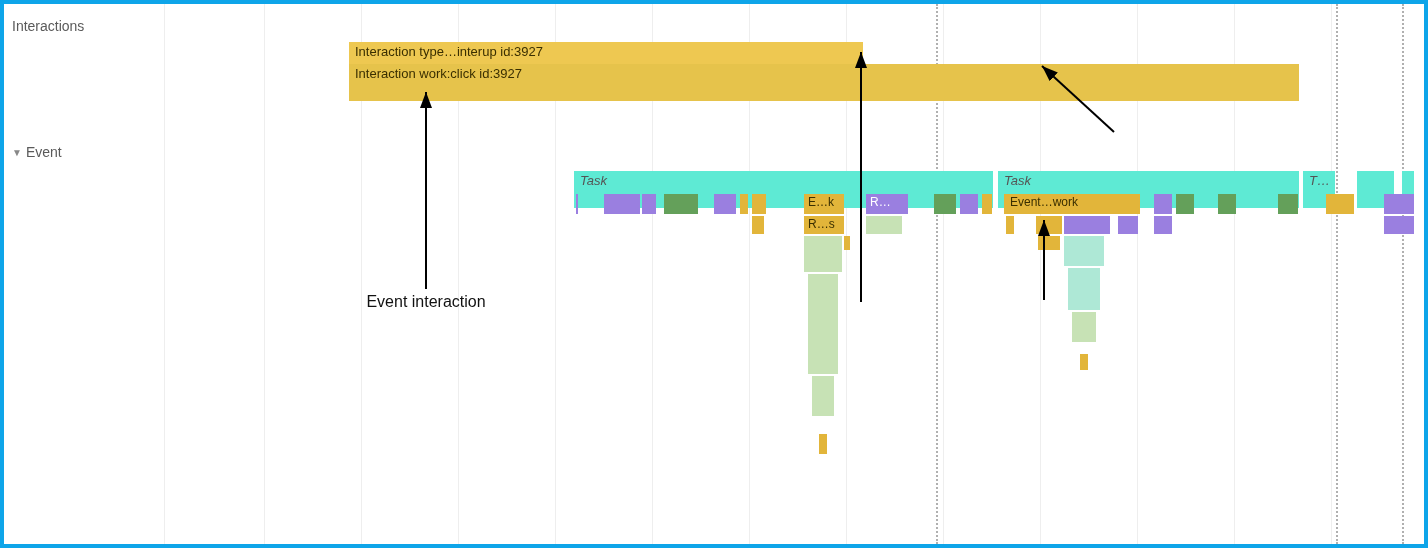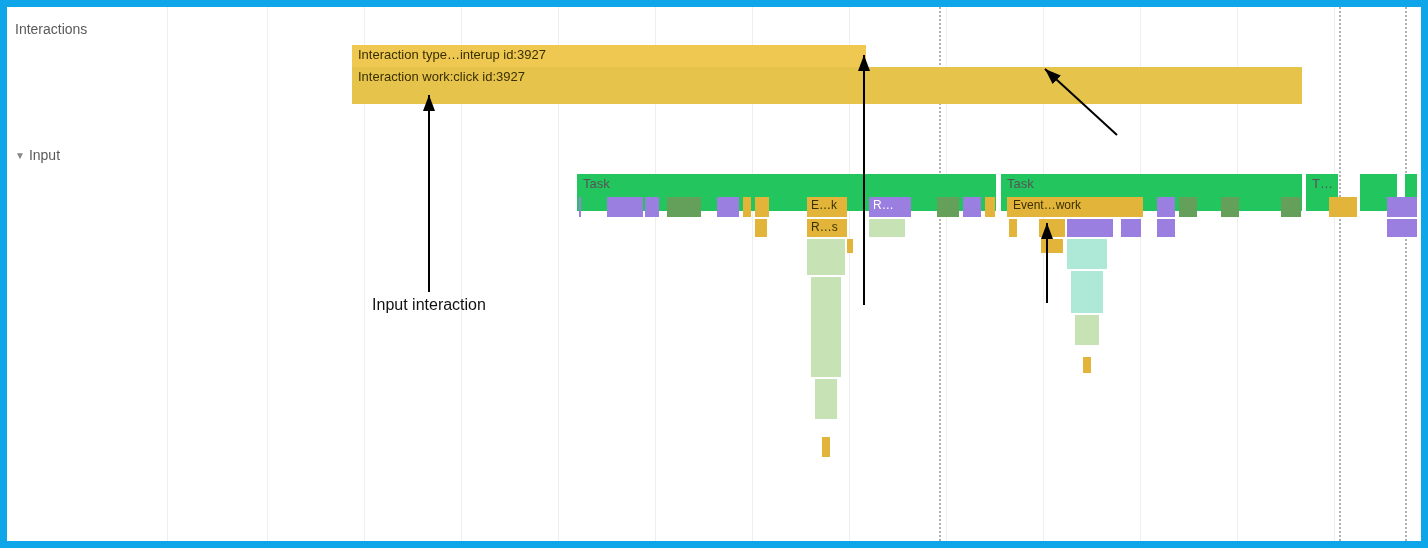--- a/index.html
+++ b/index.html
@@ -9,21 +9,21 @@
     color: #333;
     background: #fff;
     width: 1428px;
     height: 548px;
     overflow: hidden;
   }
   .root {
     position: relative;
     width: 1428px;
     height: 548px;
-    border: 7px solid #0ea5e9;
+    border: 4px solid #0ea5e9;
   }
   .gridline {
     position: absolute;
     top: 0;
     bottom: 0;
     width: 1px;
     background: #eeeeee;
     z-index: 0;
   }
   .gridline.dotted {
@@ -51,21 +51,21 @@
     height: 37px;
     font-size: 13px;
     padding: 2px 6px 0 6px;
     white-space: nowrap;
     overflow: hidden;
     z-index: 2;
   }
   .interaction-a { background: #eec851; color: #3a2f00; }
   .interaction-b { background: #e6c34b; color: #3a2f00; }
   .interaction-bar2 { top: 60px; }
-  .task { background: #22c55e; color: #555; }
+  .task { background: #5eead4; color: #555; font-style: italic; }
   .flame { position: absolute; z-index: 2; }
   .purple { background: #9a7fe0; }
   .green  { background: #64a05a; }
   .gold   { background: #e2b53a; color:#3a2f00; }
   .lgreen { background: #c7e2b5; }
   .mint   { background: #aee8d6; }
   .tiny-label {
     position: absolute;
     font-size: 12px;
     color: #3a2f00;
@@ -108,21 +108,21 @@
   <div class="gridline" style="left:1036px"></div>
   <div class="gridline" style="left:1133px"></div>
   <div class="gridline" style="left:1230px"></div>
   <div class="gridline" style="left:1327px"></div>
 
   <div class="gridline dotted" style="left:932px"></div>
   <div class="gridline dotted" style="left:1332px"></div>
   <div class="gridline dotted" style="left:1398px"></div>
 
   <div class="track-label" style="top:14px">Interactions</div>
-  <div class="track-label collapsible" style="top:140px">Input</div>
+  <div class="track-label collapsible" style="top:140px">Event</div>
 
   <div class="bar interaction-a" style="top:38px; left:345px; width:514px">Interaction type…interup id:3927</div>
   <div class="bar interaction-b interaction-bar2" style="left:345px; width:950px">Interaction work:click id:3927</div>
 
   <div class="bar task" style="top:167px; left:570px; width:419px">Task</div>
   <div class="bar task" style="top:167px; left:994px; width:301px">Task</div>
   <div class="bar task" style="top:167px; left:1299px; width:32px">T…</div>
   <div class="bar task" style="top:167px; left:1353px; width:3px"></div>
   <div class="bar task" style="top:167px; left:1360px; width:30px"></div>
   <div class="bar task" style="top:167px; left:1398px; width:12px"></div>
@@ -169,21 +169,21 @@
   <div class="flame gold" style="top:232px; left:1034px; width:22px; height:14px"></div>
   <div class="flame mint" style="top:232px; left:1060px; width:40px; height:30px"></div>
   <div class="flame mint" style="top:264px; left:1064px; width:32px; height:42px"></div>
   <div class="flame lgreen" style="top:308px; left:1068px; width:24px; height:30px"></div>
   <div class="flame gold" style="top:350px; left:1076px; width:8px;  height:16px"></div>
 
   <div class="flame gold" style="top:190px; left:1322px; width:28px; height:20px"></div>
   <div class="flame purple" style="top:190px; left:1380px; width:30px; height:20px"></div>
   <div class="flame purple" style="top:212px; left:1380px; width:30px; height:18px"></div>
 
-  <div class="annotation" style="top:288px; left:322px; width:200px">Input interaction</div>
+  <div class="annotation" style="top:288px; left:322px; width:200px">Event interaction</div>
 
   <svg class="arrows">
     <defs>
       <marker id="ah" markerWidth="10" markerHeight="10" refX="8" refY="3" orient="auto">
         <path d="M0,0 L8,3 L0,6 Z" fill="#000"></path>
       </marker>
     </defs>
 
     <line x1="422" y1="285" x2="422" y2="88" stroke="#000" stroke-width="2" marker-end="url(#ah)"></line>
 

